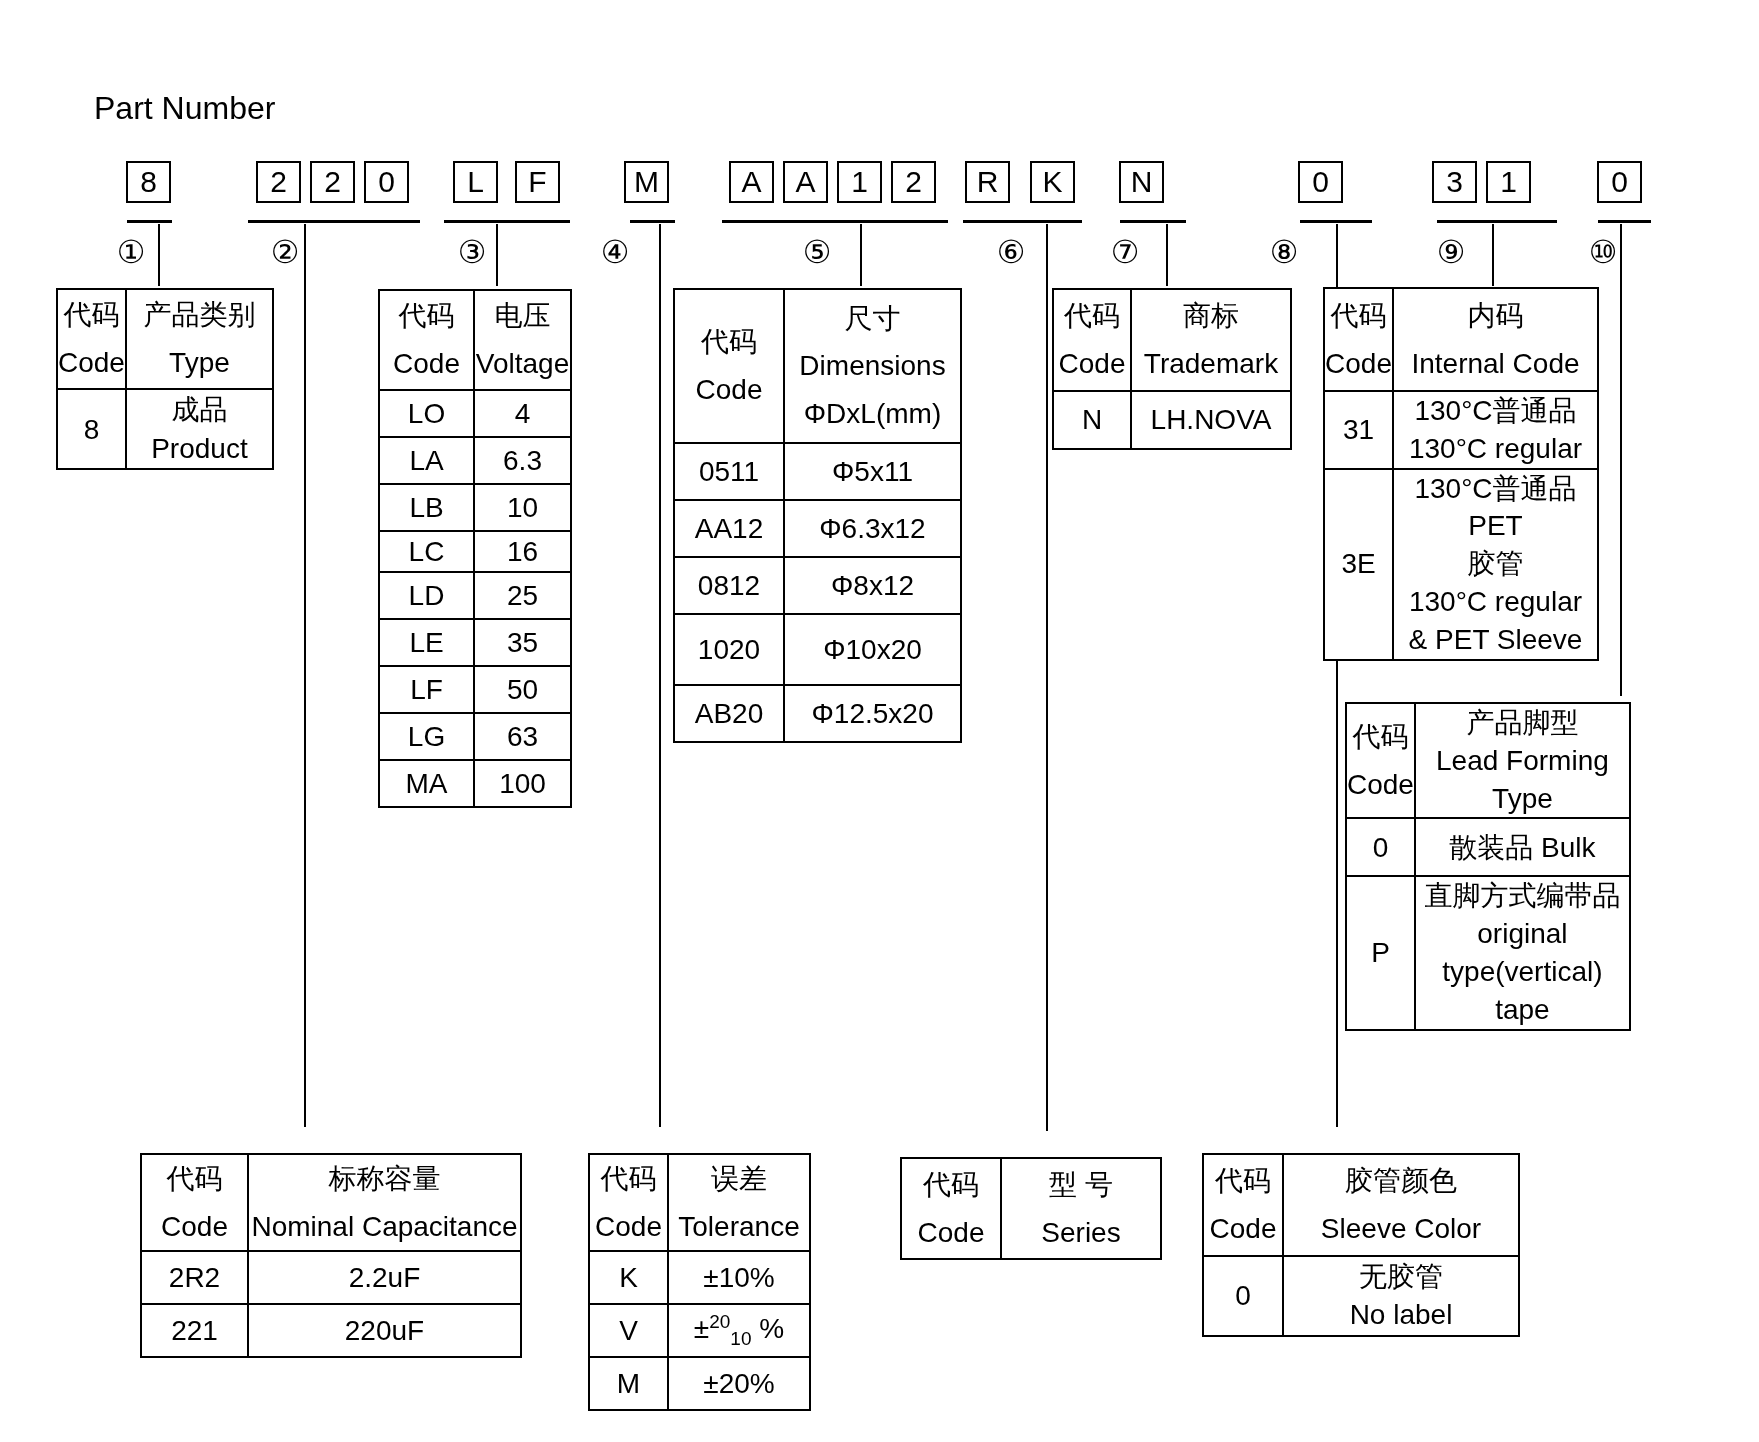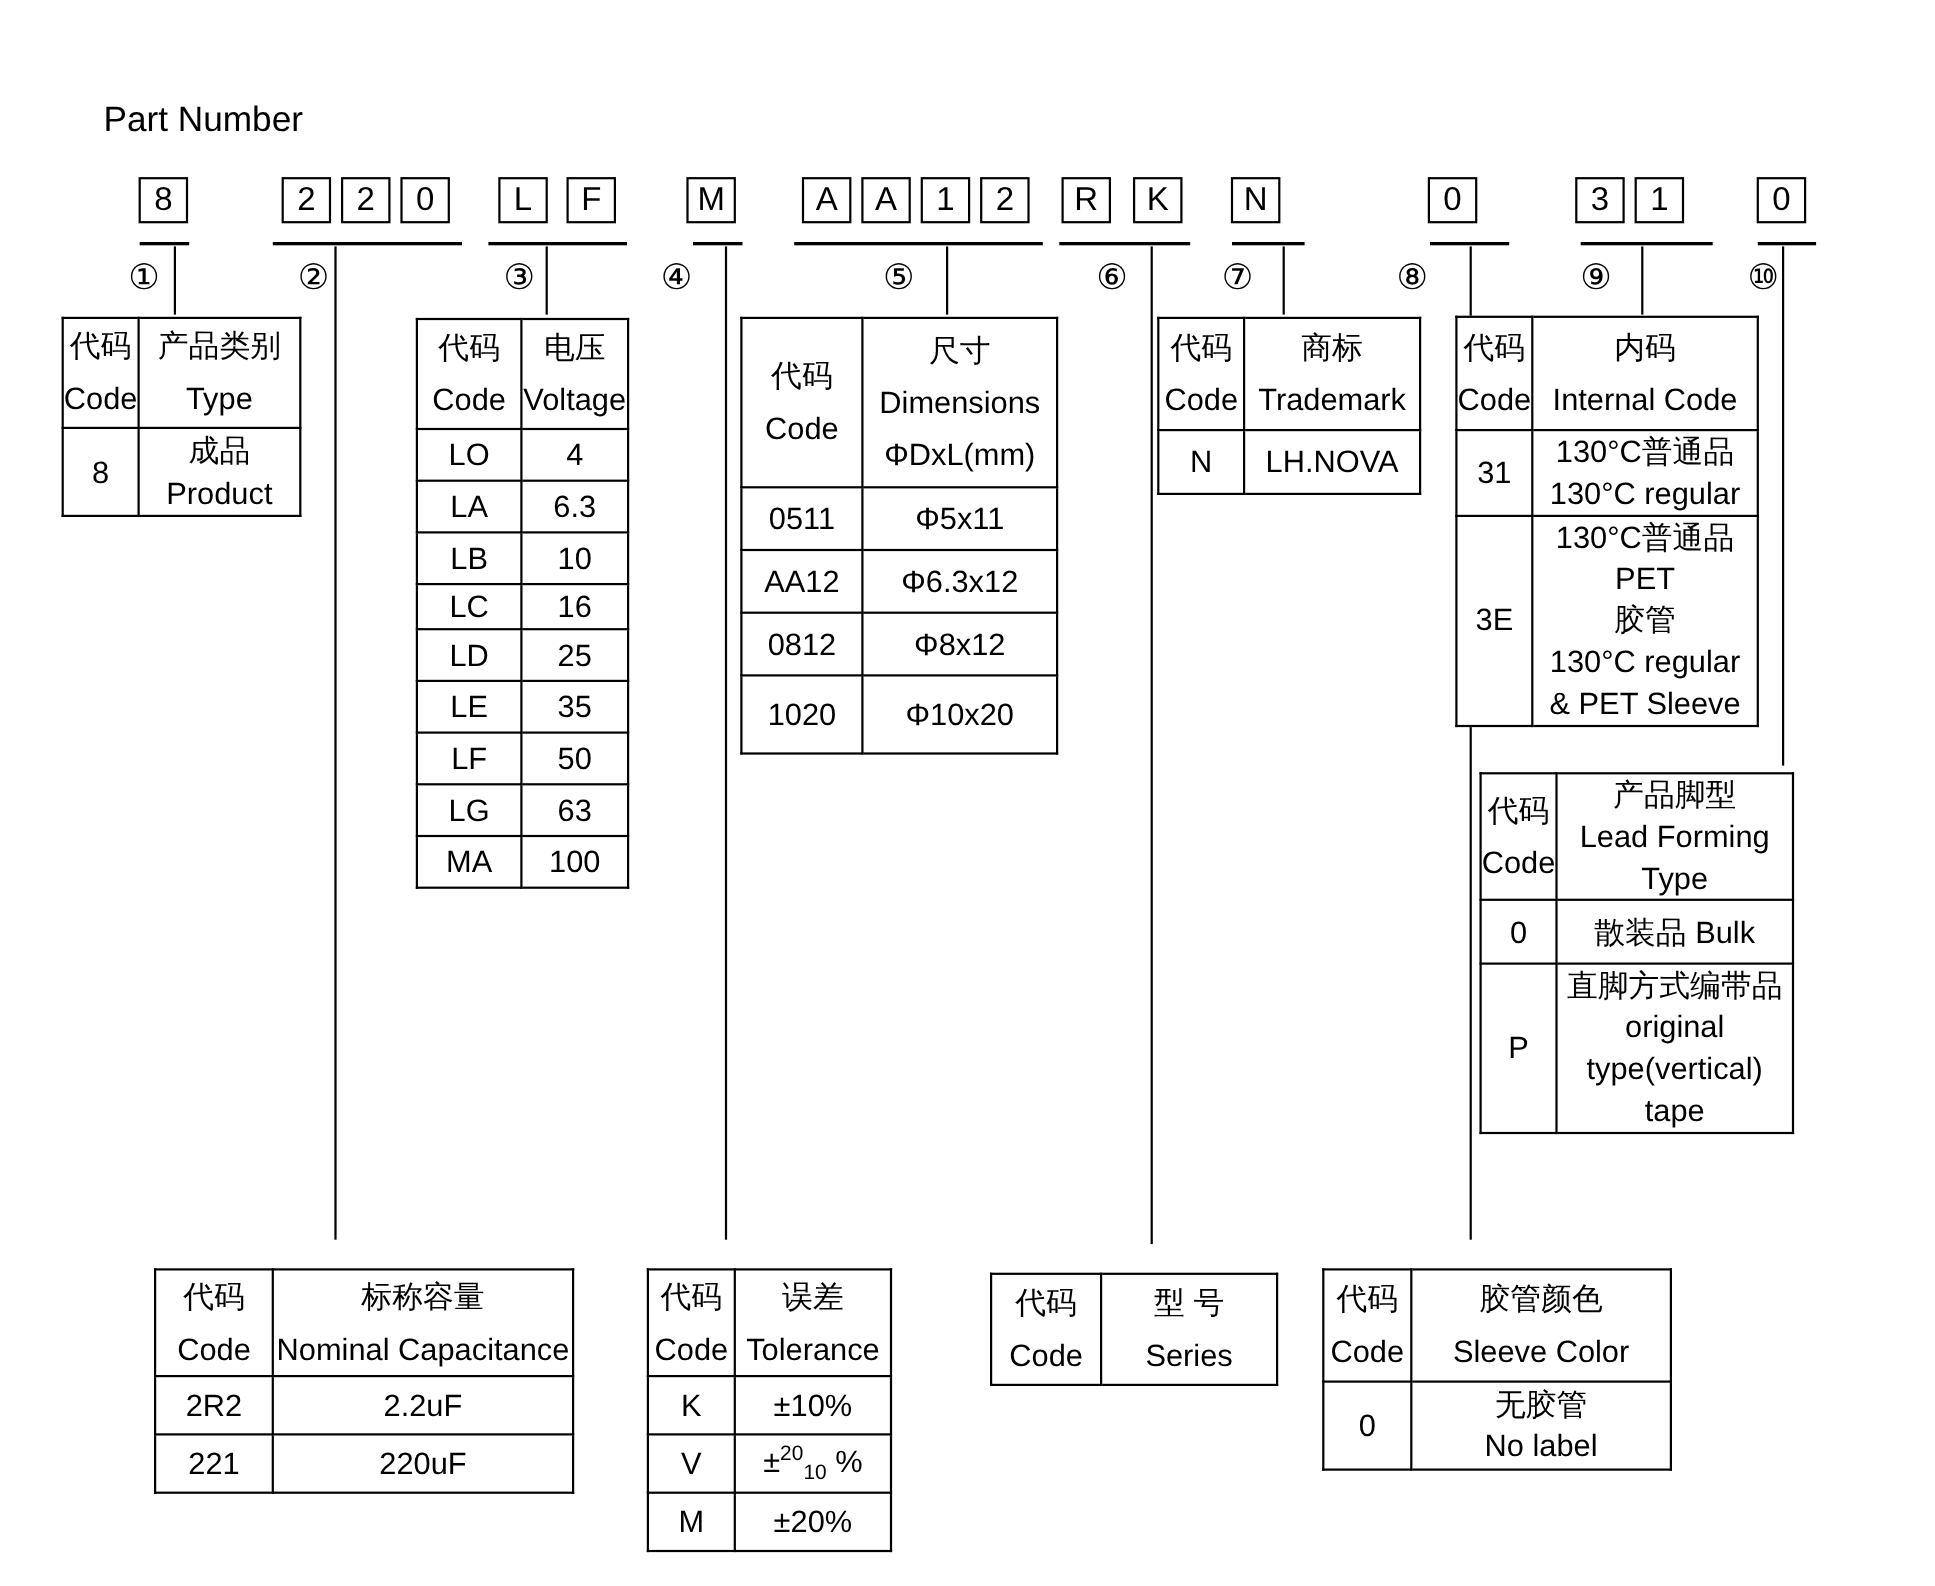--- a/index.html
+++ b/index.html
@@ -186,20 +186,24 @@
           <td class="fs27">Φ6.3x12</td>
         </tr>
     <tr style="height:57px">
           <td class="fs26">0812</td>
           <td class="fs27">Φ8x12</td>
         </tr>
     <tr style="height:71px">
           <td class="fs26">1020</td>
           <td class="fs27">Φ10x20</td>
         </tr>
+    <tr style="height:57px">
+          <td class="fs26">AB20</td>
+          <td class="fs27">Φ12.5x20</td>
+        </tr>
   </tbody>
     </table>
 
   <table class="tbl" style="left:1052px;top:288px">
     <colgroup>
         <col style="width:78px">
         <col style="width:160px">
       </colgroup>
     <tbody>
         <tr style="height:102px">

